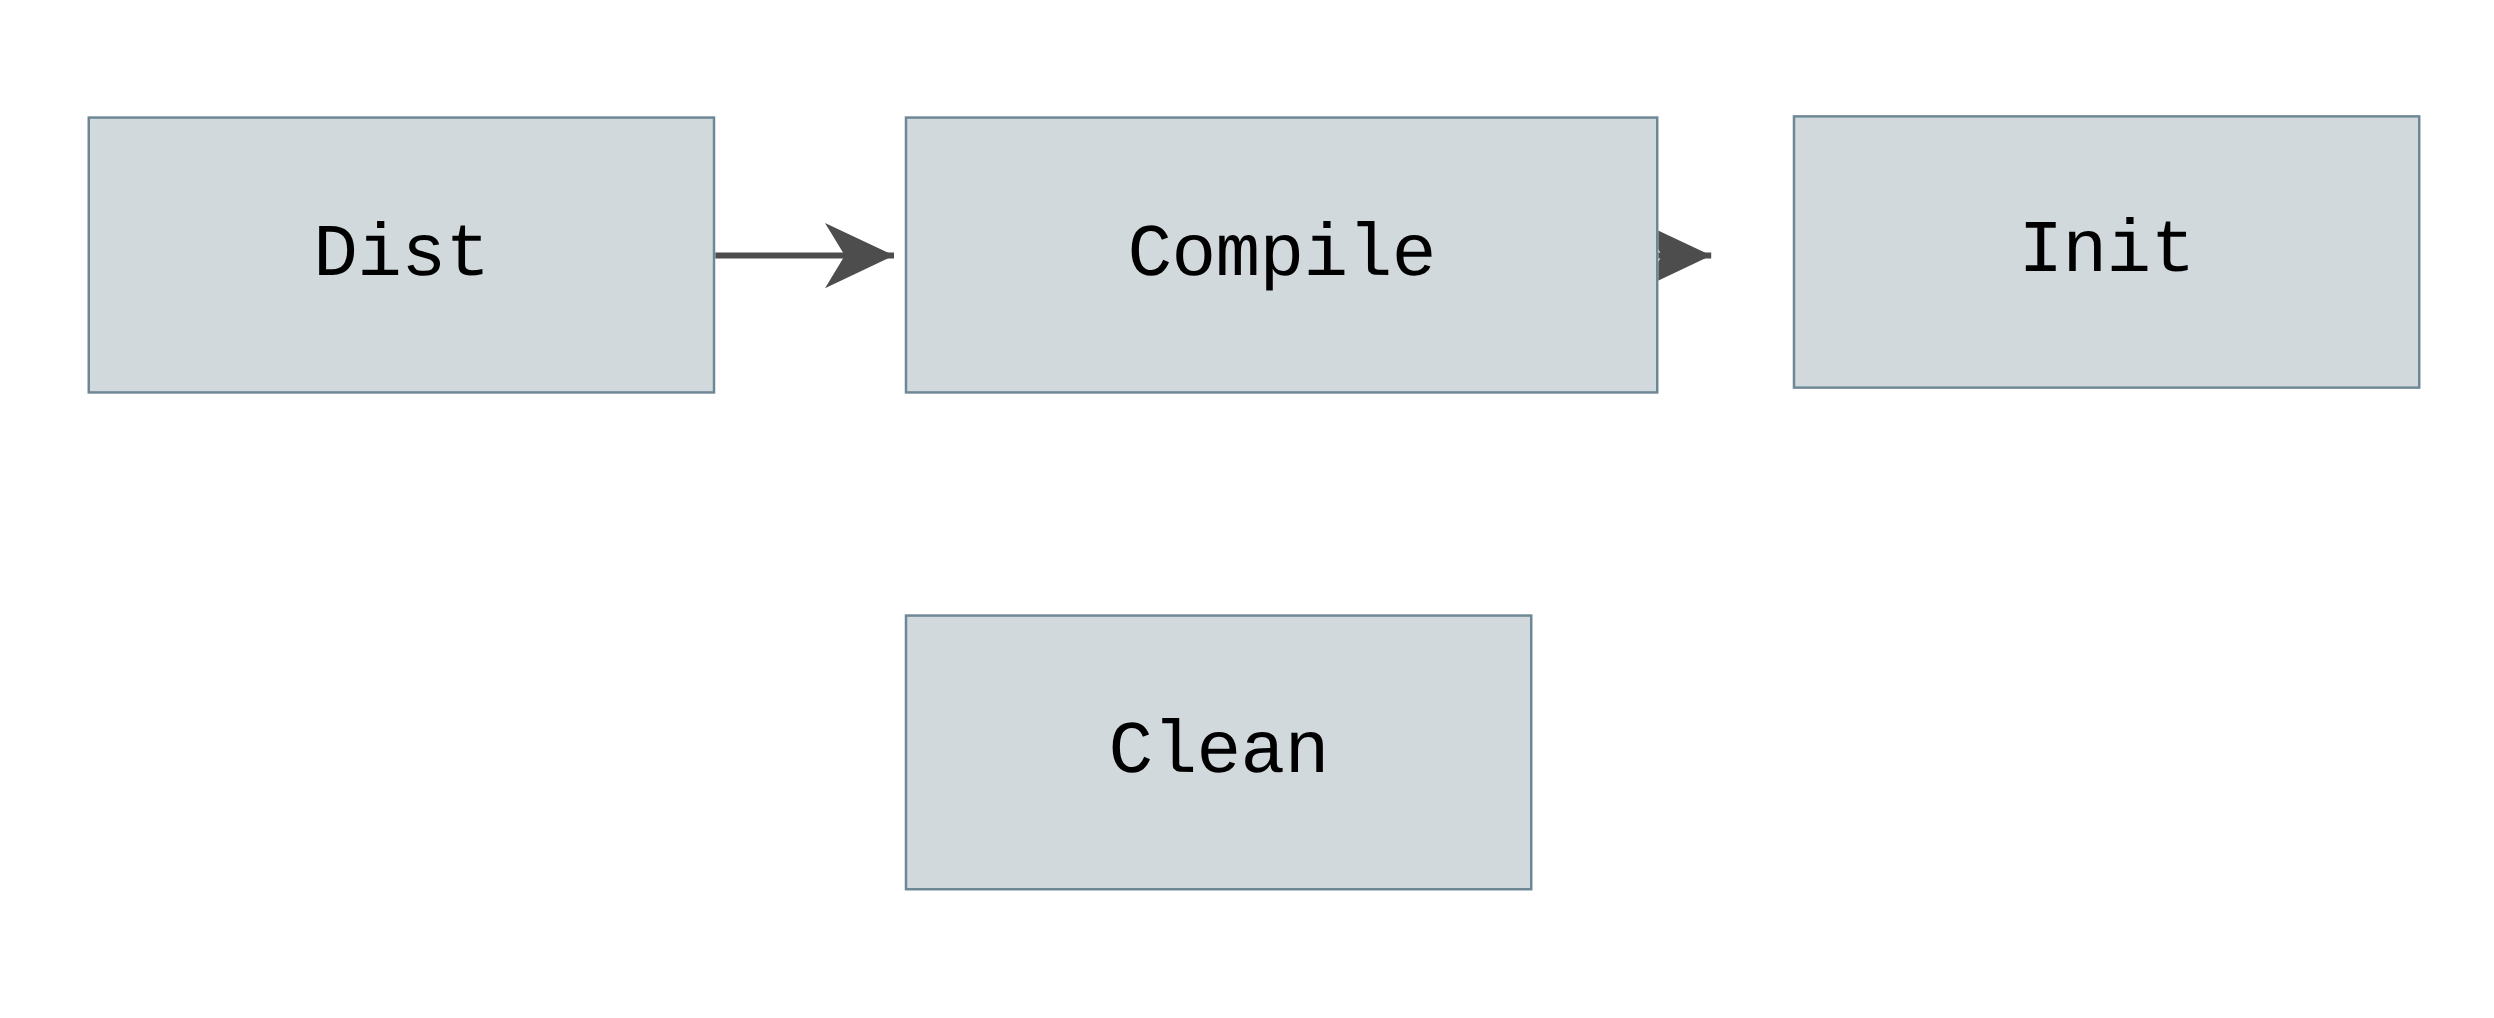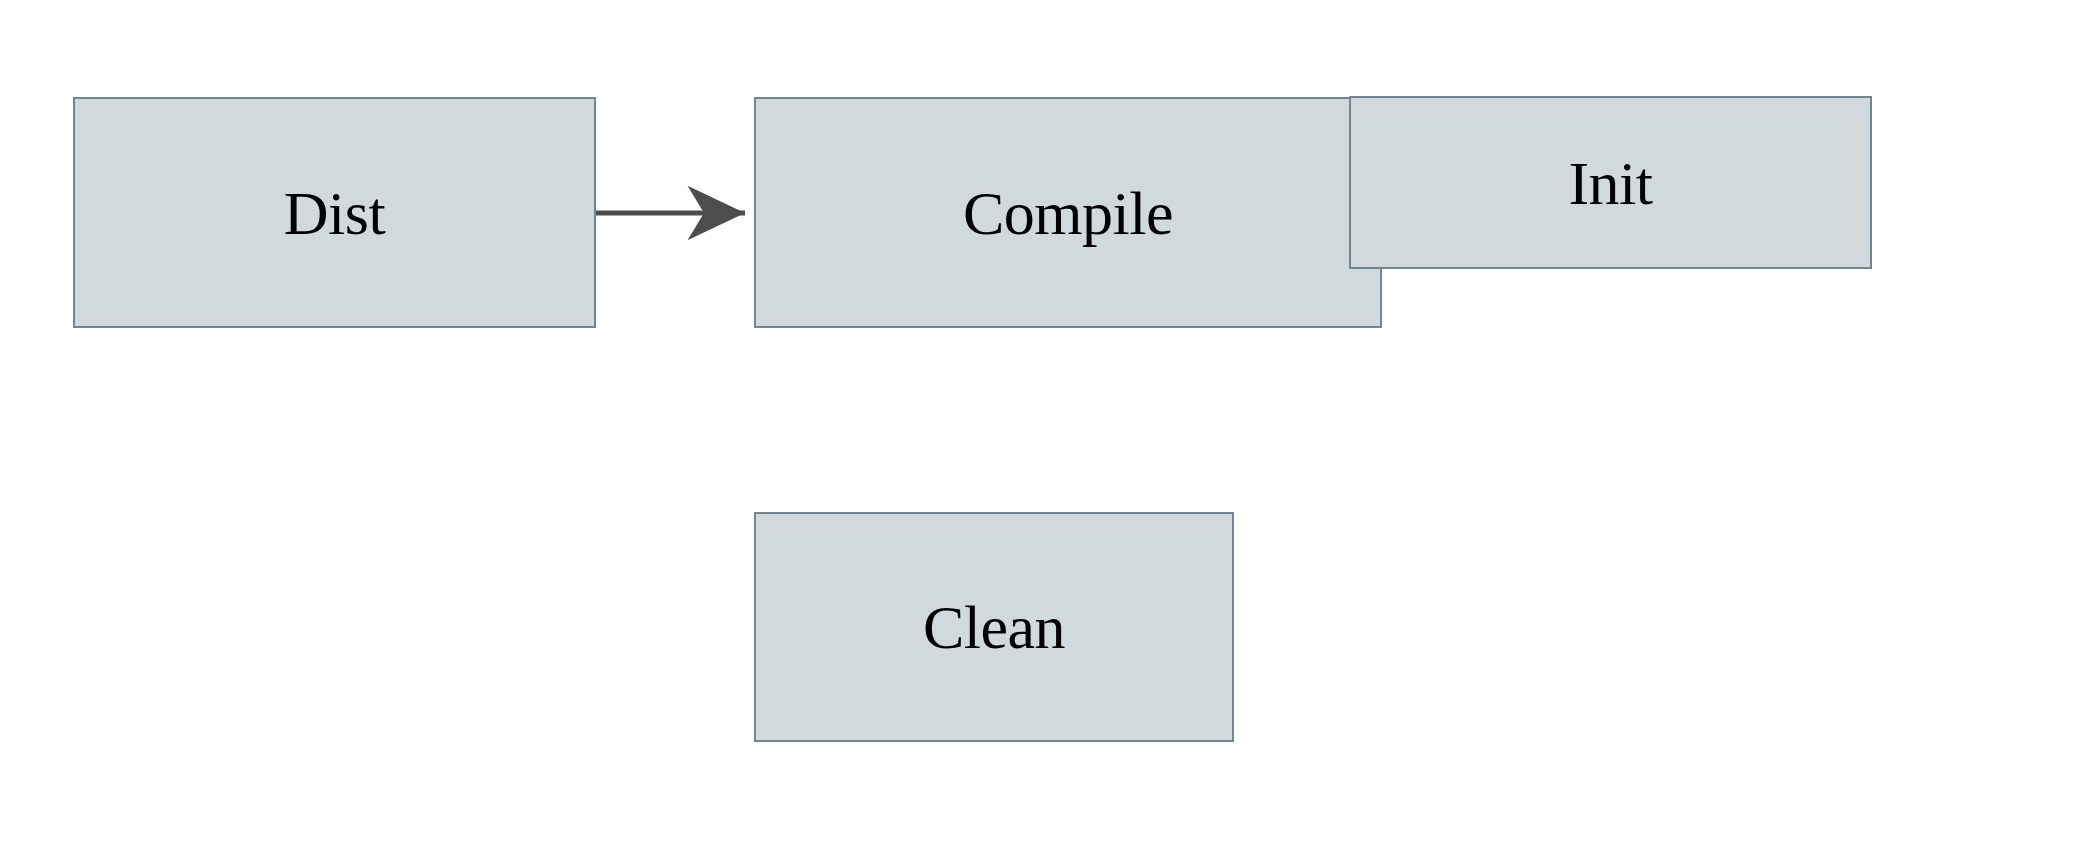--- a/index.html
+++ b/index.html
@@ -22,21 +22,21 @@
     position: absolute;
     box-sizing: border-box;
     background: #d1d9dd;
     border: 2px solid #6e8795;
     display: flex;
     align-items: center;
     justify-content: center;
     overflow: hidden;
   }
   .node-label {
-    font-family: Liberation Serif, serif;
+    font-family: Liberation Mono, monospace;
     font-size: 62px;
     font-weight: 400;
     line-height: 1;
     color: #000000;
     letter-spacing: -0.5px;
     white-space: nowrap;
     user-select: none;
   }
   .edge-layer {
     position: absolute;
@@ -76,21 +76,21 @@
   <div class="edge-hit" style="left:1277px; top:199px; width:158px; height:28px;"></div>
 
   <div class="node" style="left:73px; top:97px; width:523px; height:231px;">
     <span class="node-label">Dist</span>
   </div>
 
   <div class="node" style="left:754px; top:97px; width:628px; height:231px;">
     <span class="node-label">Compile</span>
   </div>
 
-  <div class="node" style="left:1349px; top:96px; width:523px; height:173px;">
+  <div class="node" style="left:1494px; top:96px; width:523px; height:228px;">
     <span class="node-label">Init</span>
   </div>
 
-  <div class="node" style="left:754px; top:512px; width:480px; height:230px;">
+  <div class="node" style="left:754px; top:512px; width:523px; height:230px;">
     <span class="node-label">Clean</span>
   </div>
 
 </div>
 
 </body></html>

